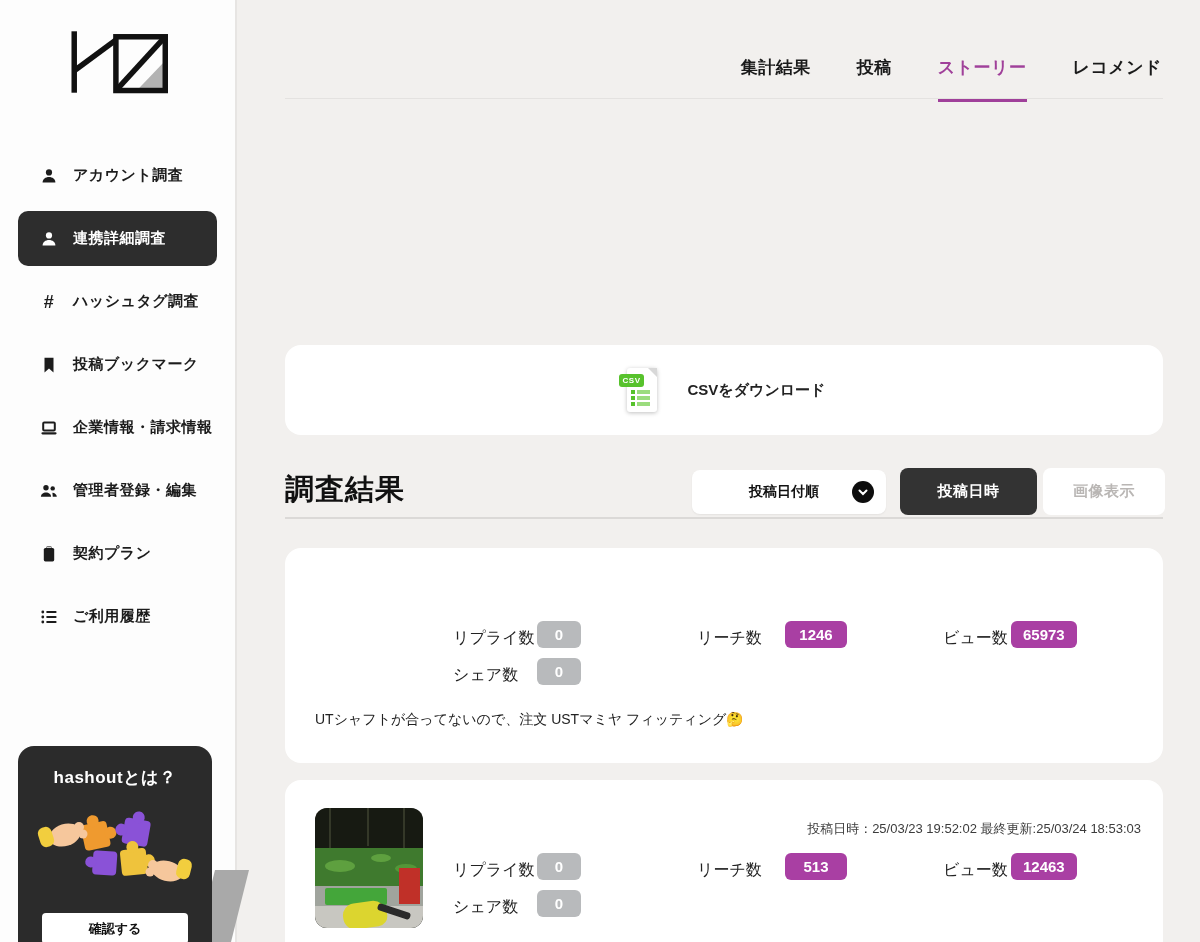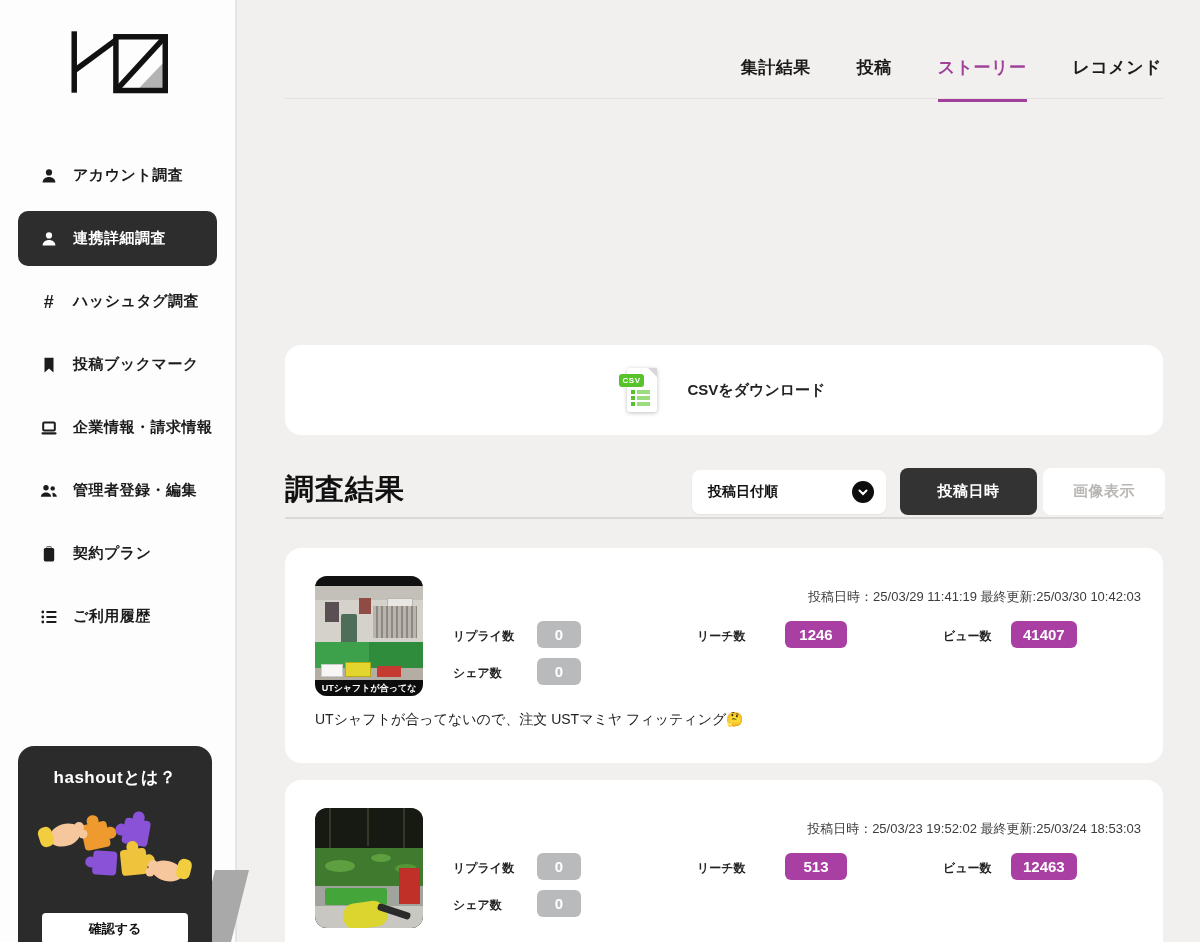--- a/index.html
+++ b/index.html
@@ -97,41 +97,41 @@
   .csv-sq { width:4px; height:4px; background:#57c22c; }
   .csv-bar { width:13px; height:4px; background:#9bdc7e; }
   .csv-label { font-size:15px; font-weight:600; color:#222; }
   
   .results-heading { position:absolute; left:48px; top:470px; font-size:29px; font-weight:900; color:#111; letter-spacing:1px; }
   .sort-box {
     position:absolute; left:455px; top:470px; width:194px; height:44px; background:#fff;
     border-radius:8px; display:flex; align-items:center; padding:0 12px 0 16px; cursor:pointer;
     box-shadow:0 1px 2px rgba(0,0,0,.06);
   }
-  .sort-label { font-size:14px; font-weight:600; color:#111; }
+  .sort-label { font-size:14px; font-weight:600; color:#111;margin-left:41px; }
   .sort-caret {
     margin-left:auto; width:22px; height:22px; border-radius:50%; background:#0d0d0d;
     display:flex; align-items:center; justify-content:center;
   }
   .view-btn { position:absolute; top:468px; height:47px; border:none; border-radius:8px;
     font-family:inherit; font-size:15px; font-weight:700; cursor:pointer; letter-spacing:.5px; }
   .view-list { left:663px; width:137px; background:#333333; color:#fff; }
   .view-image { left:806px; width:122px; background:#fff; color:#b9b6b4; }
   .results-divider { position:absolute; left:48px; top:517px; width:878px; height:2px; background:#dbd9d7; }
   
   .post-card { height:215px; }
   .post-card.c1 { top:548px; }
   .post-card.c2 { top:780px; height:224px; }
   .thumb {
     position:absolute; left:30px; top:28px; width:108px; height:120px;
     border-radius:12px; overflow:hidden; cursor:pointer; background:#888;
   }
   .thumb > div { position:absolute; }
   .post-date { position:absolute; right:22px; top:40px; font-size:13px; color:#3c3c3c; }
-  .stat-label { position:absolute; font-size:12px; font-weight:700; color:#222; }
+  .stat-label { position:absolute; font-size:16px; font-weight:400; color:#222; }
   .badge {
     position:absolute; height:27px; border-radius:6px; color:#fff;
     font-size:15px; font-weight:700; display:flex; align-items:center; justify-content:center;
     padding:0 12px; min-width:44px;
   }
   .badge.gray { background:#b8babc; }
   .badge.purple { background:#a93fa3; min-width:62px; }
   .row1 { top:80px; } .row1b { top:73px; }
   .row2 { top:117px; } .row2b { top:110px; }
   .l-reply { left:168px; } .b-reply { left:252px; }
@@ -342,46 +342,28 @@
       <svg width="10" height="7" viewBox="0 0 10 7">
           <polyline points="1.5,1.5 5,5 8.5,1.5" fill="none" stroke="#fff" stroke-width="2" stroke-linecap="round"></polyline>
         </svg>
     </span>
   </div>
   <button class="view-btn view-list">投稿日時</button>
   <button class="view-btn view-image">画像表示</button>
   <div class="results-divider"></div>
 
   <div class="card post-card c1">
-    <div class="thumb">
-      <div class="t1-wall"></div>
-        <div class="t1-ceil"></div>
-        <div class="t1-topbar"></div>
-      <div class="t1-frame1"></div>
-        <div class="t1-frame2"></div>
-        <div class="t1-frame3"></div>
-      <div class="t1-door"></div>
-        <div class="t1-rack"></div>
-      <div class="t1-green"></div>
-        <div class="t1-green2"></div>
-        <div class="t1-floor"></div>
-      <div class="t1-sign"></div>
-        <div class="t1-ybox"></div>
-        <div class="t1-red"></div>
-      <div class="t1-botbar">UTシャフトが合ってな</div>
-    </div>
-    <div class="post-date">投稿日時：25/03/29 11:41:19 最終更新:25/03/30 10:42:03</div>
     <span class="stat-label row1 l-reply">リプライ数</span>
     <span class="badge gray row1b b-reply">0</span>
     <span class="stat-label row2 l-share">シェア数</span>
     <span class="badge gray row2b b-share">0</span>
     <span class="stat-label row1 l-reach">リーチ数</span>
     <span class="badge purple row1b b-reach">1246</span>
     <span class="stat-label row1 l-view">ビュー数</span>
-    <span class="badge purple row1b b-view">41407</span>
+    <span class="badge purple row1b b-view">65973</span>
     <div class="caption">UTシャフトが合ってないので、注文 USTマミヤ フィッティング🤔</div>
   </div>
 
   <div class="card post-card c2">
     <div class="thumb">
       <div class="t2-sky"></div>
       <div class="t2-pole1"></div>
         <div class="t2-pole2"></div>
         <div class="t2-pole3"></div>
       <div class="t2-field"></div>

